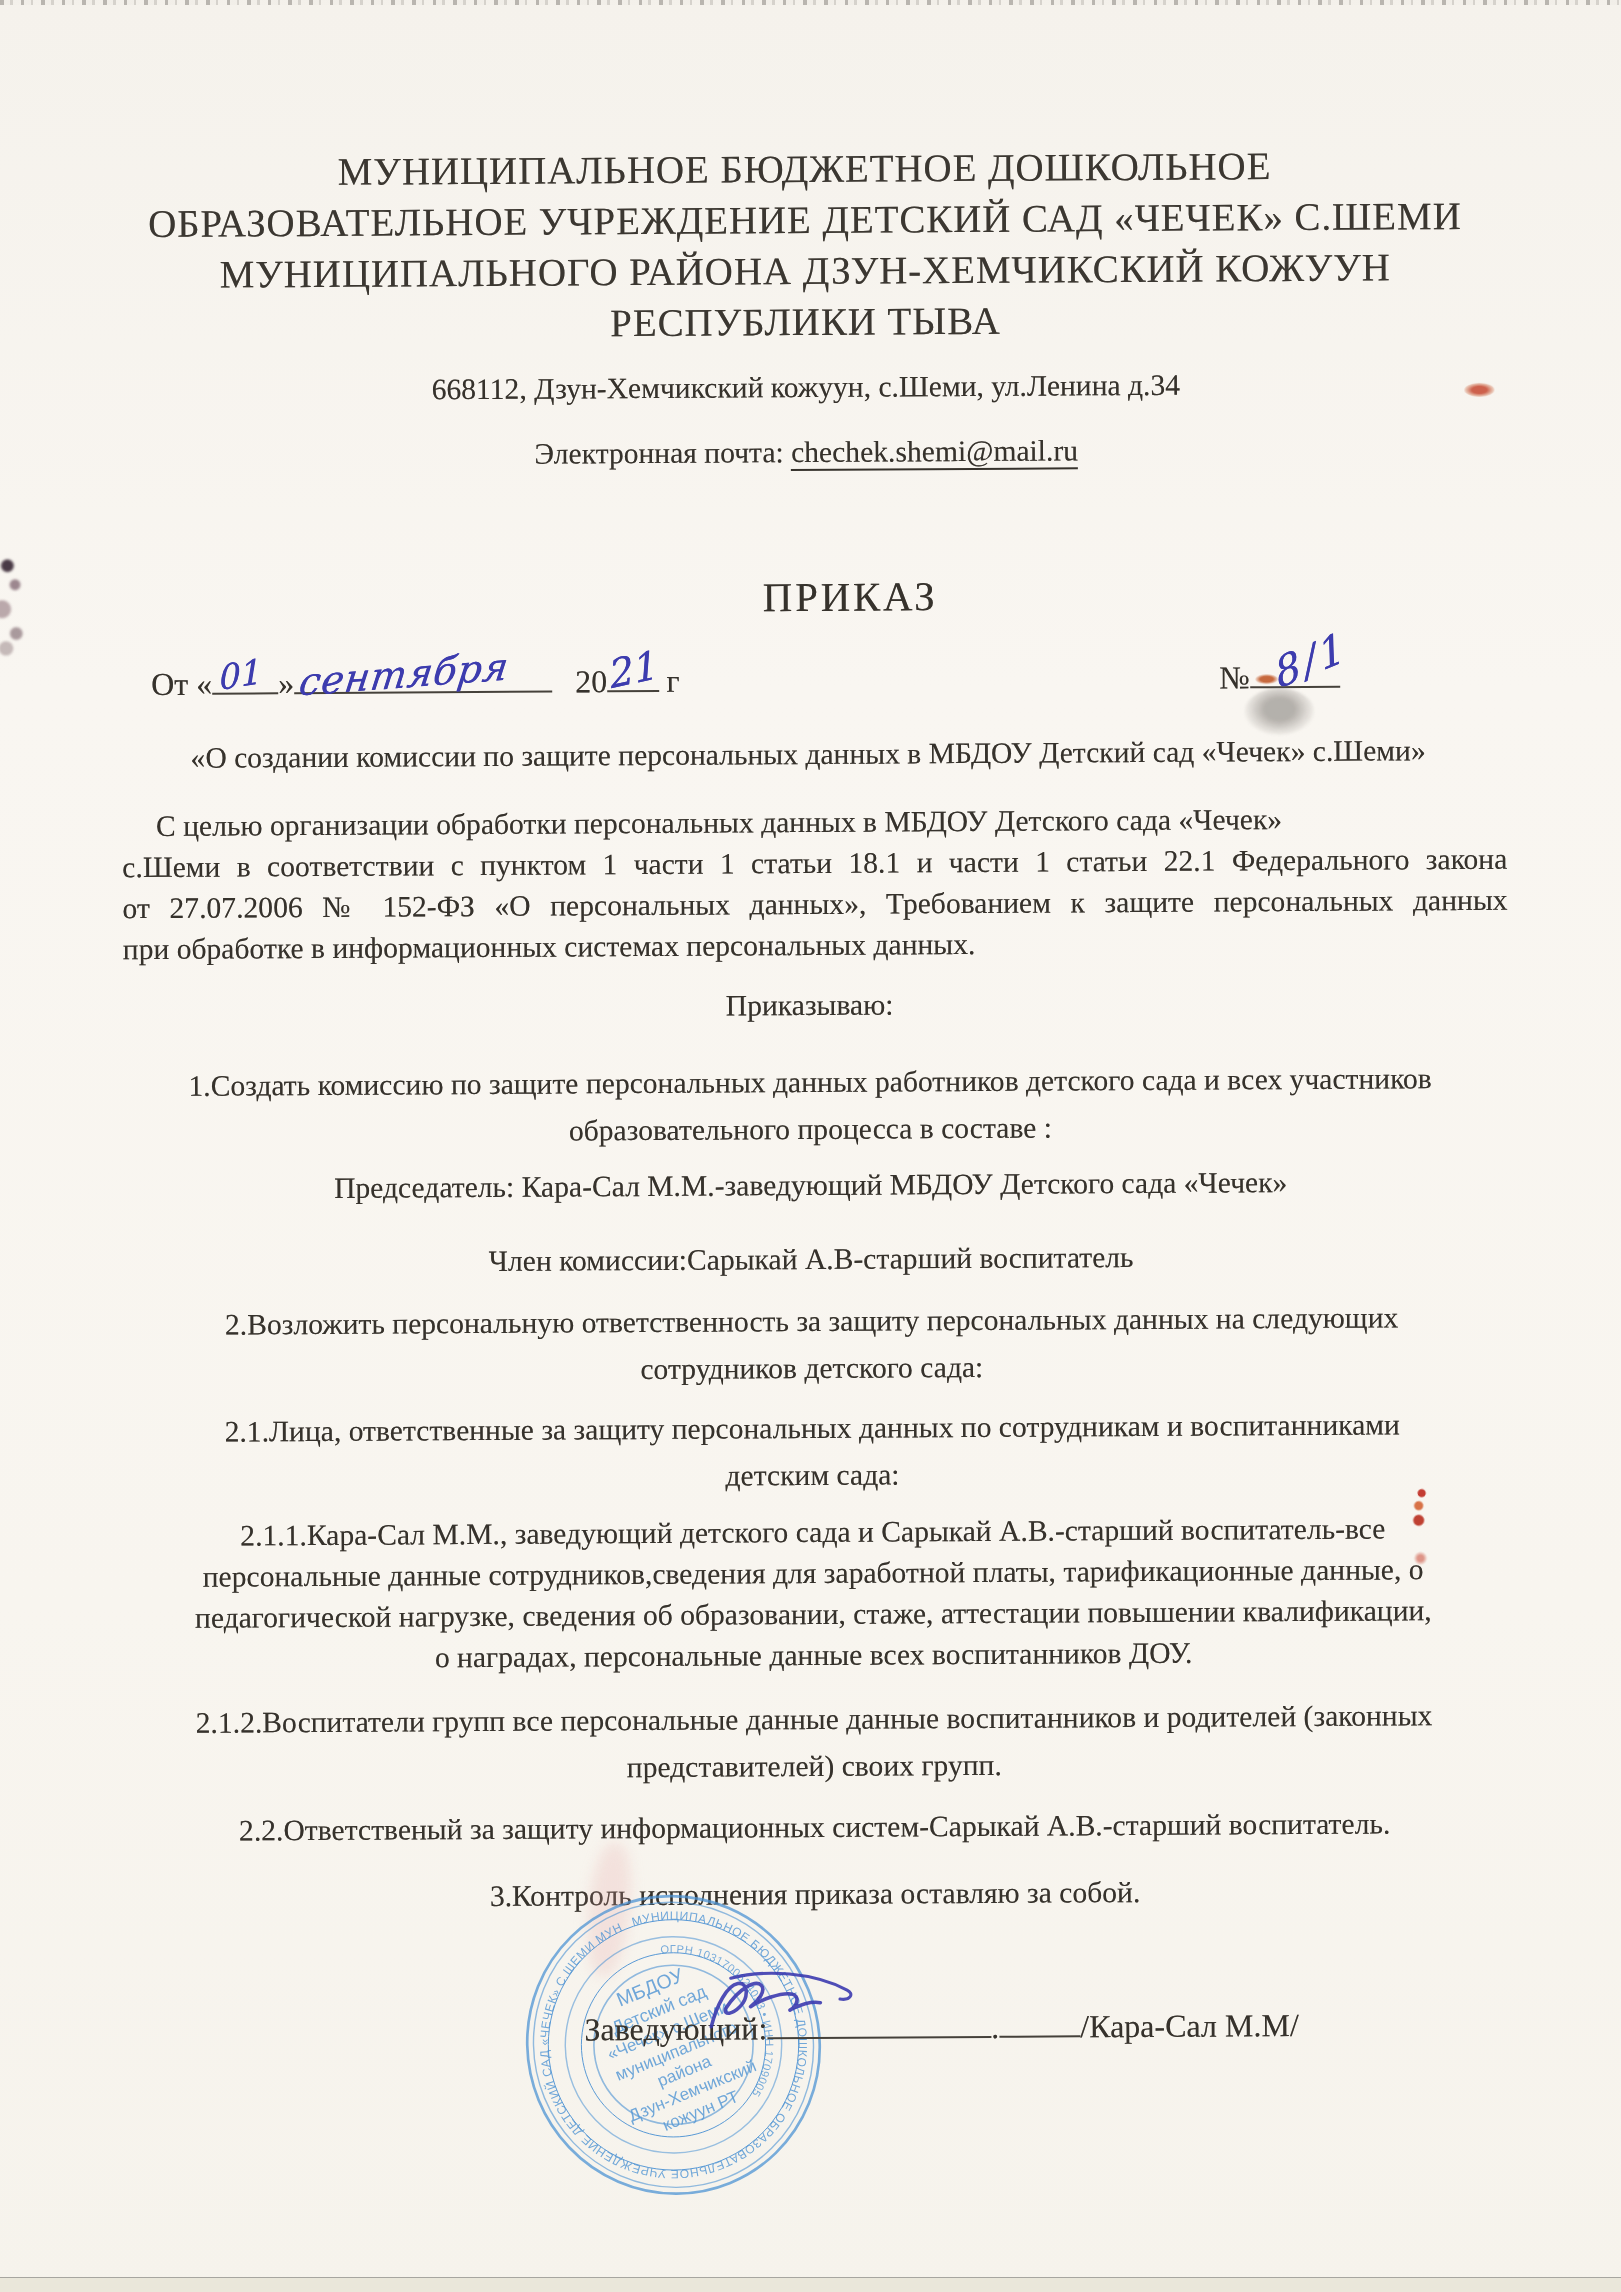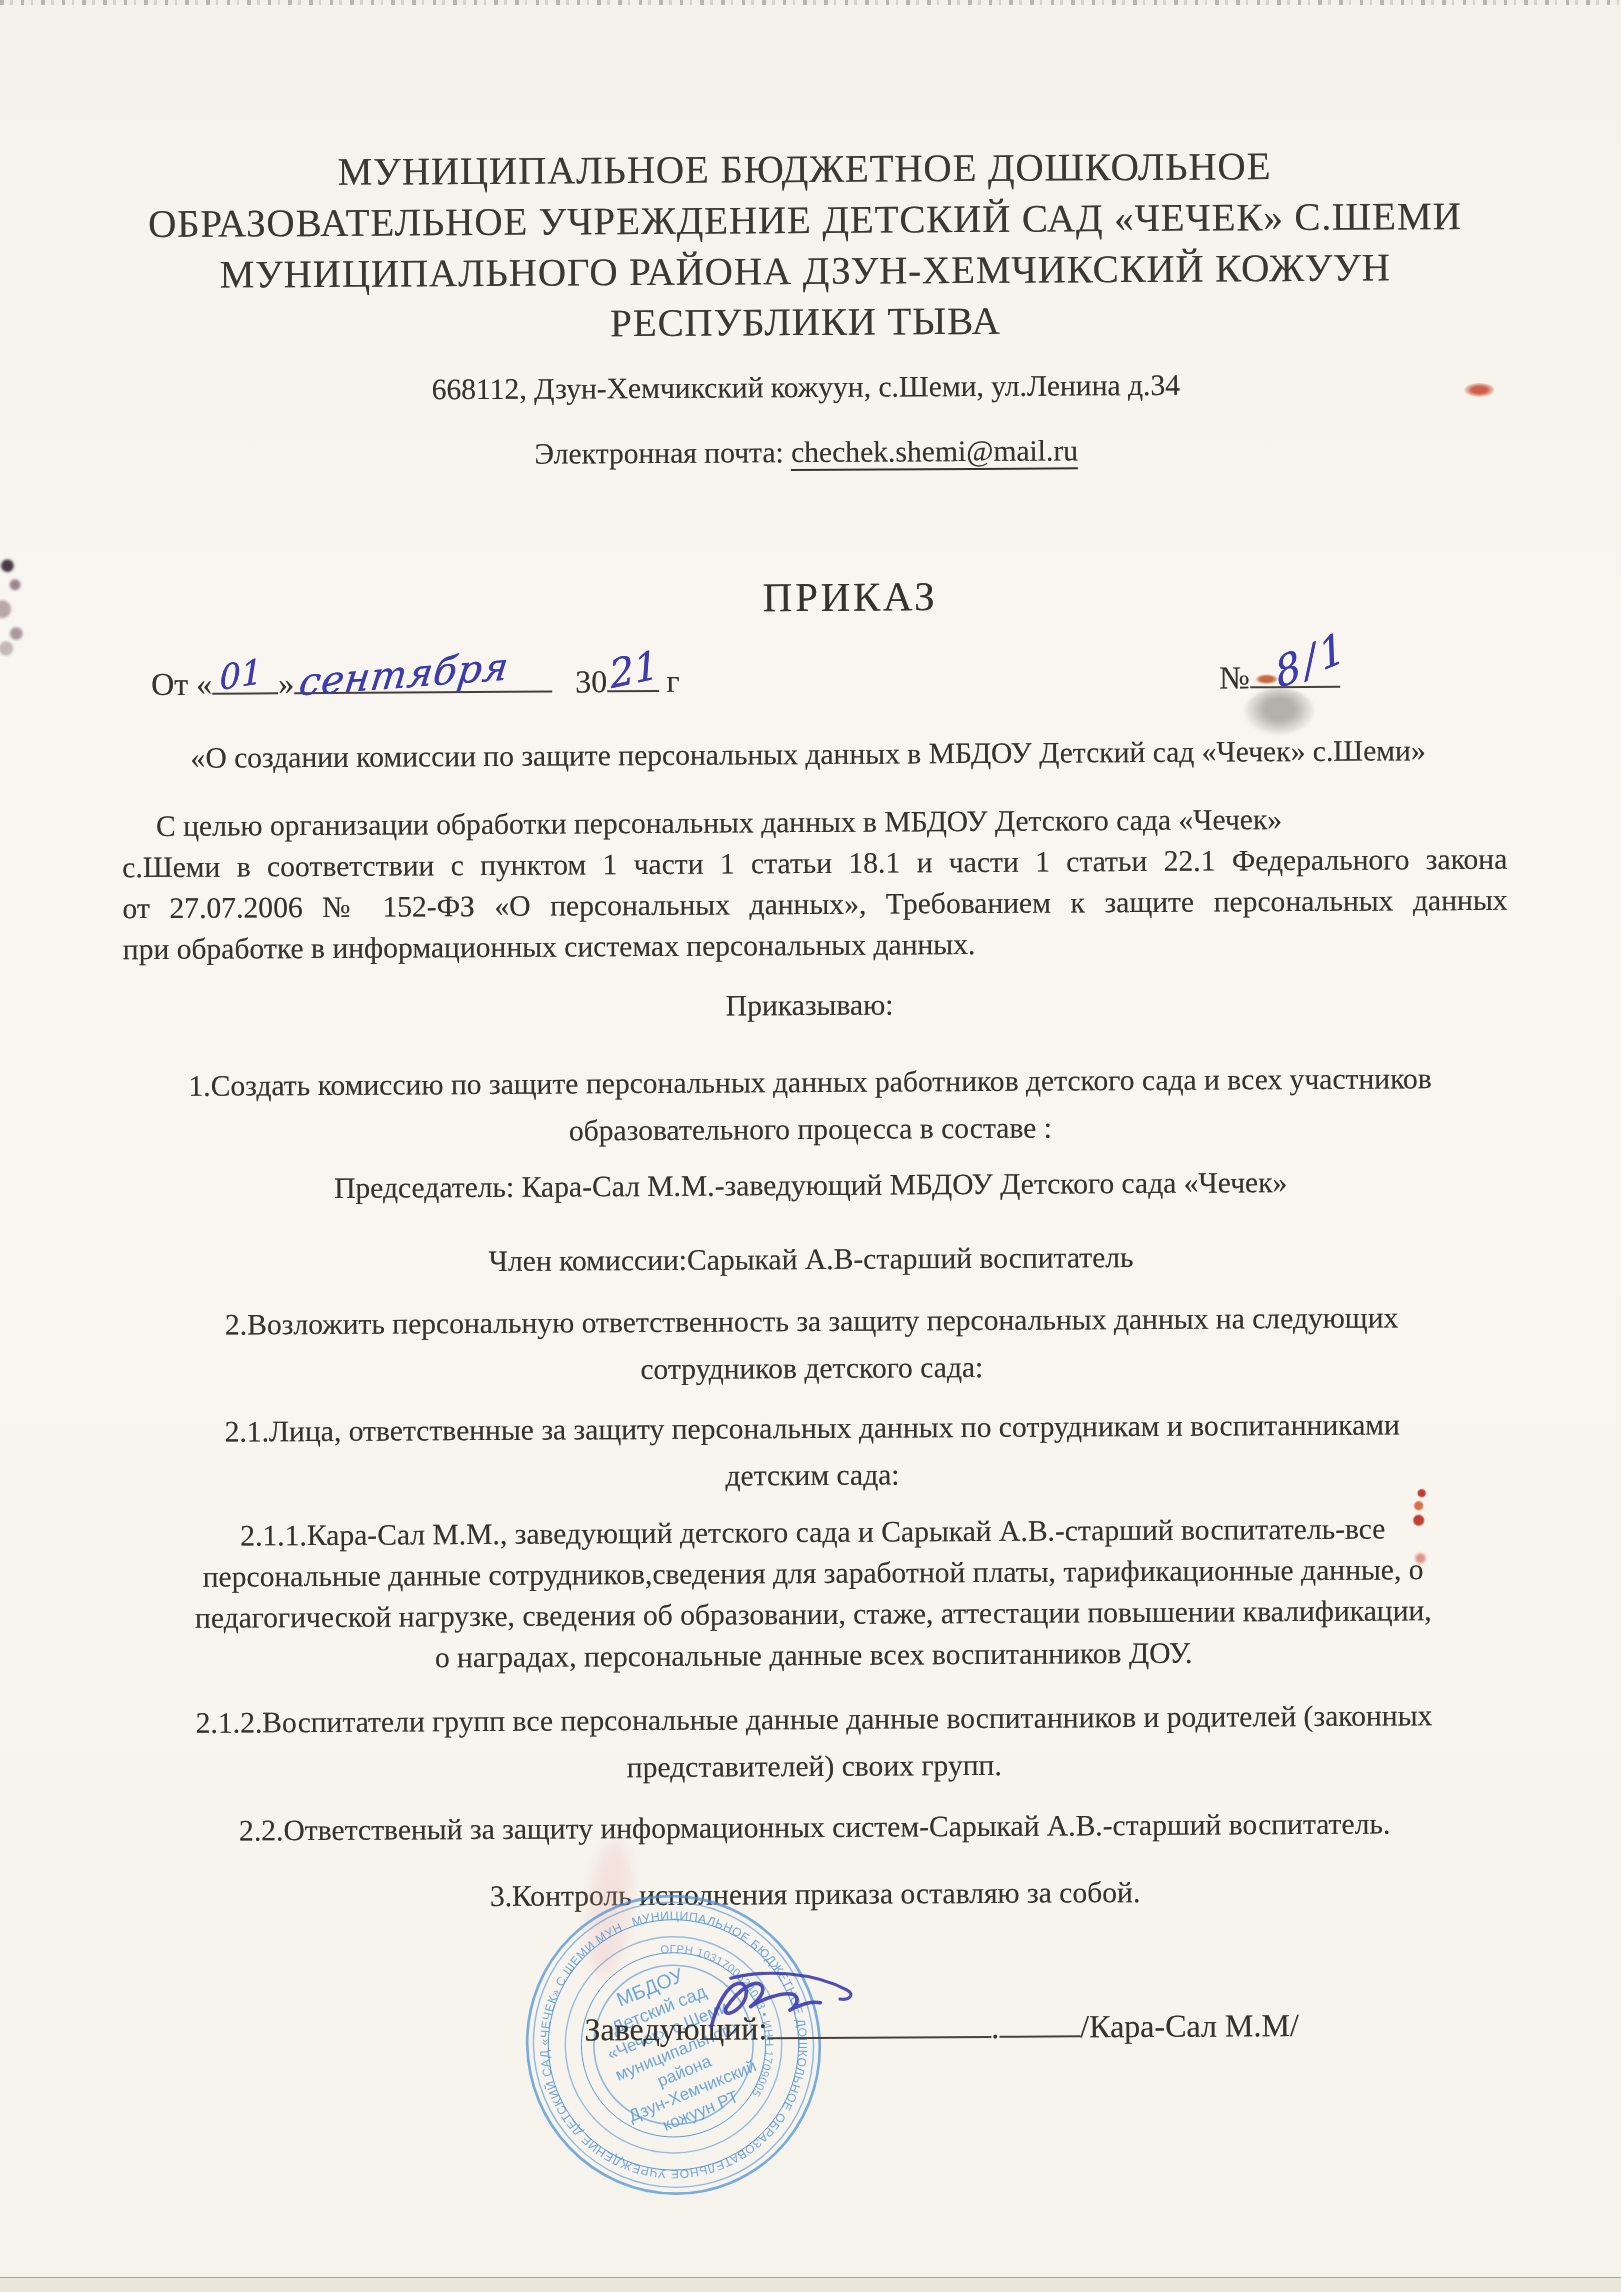--- a/index.html
+++ b/index.html
@@ -107,21 +107,21 @@
 
   <div class="blk org-address soft">668112, Дзун-Хемчикский кожуун, с.Шеми, ул.Ленина д.34</div>
 
   <div class="blk org-email soft">
     <span>Электронная почта: </span><span class="email-underline">chechek.shemi@mail.ru</span>
   </div>
 
   <div class="blk doc-title soft">ПРИКАЗ</div>
 
   <div class="date-row soft">
-    <span>От «</span><span class="blank blank-day"><span class="hand hand-day">01</span></span><span>»</span><span class="blank blank-month"><span class="hand hand-month">сентября</span></span><span>30</span><span class="blank blank-year"><span class="hand hand-year">21</span></span><span>г</span>
+    <span>От «</span><span class="blank blank-day"><span class="hand hand-day">01</span></span><span>»</span><span class="blank blank-month"><span class="hand hand-month">сентября</span></span><span>20</span><span class="blank blank-year"><span class="hand hand-year">21</span></span><span>г</span>
   </div>
 
   <div class="number-area soft">
     <span>№</span><span class="blank blank-num"><span class="hand hand-num">8/1</span></span>
     <span class="num-blot"></span>
     <span class="orange-speck" style="left:36px;top:21.5px;"></span>
   </div>
 
   <div class="blk subject soft">«О создании комиссии по защите персональных данных в МБДОУ Детский сад «Чечек» с.Шеми»</div>
 

